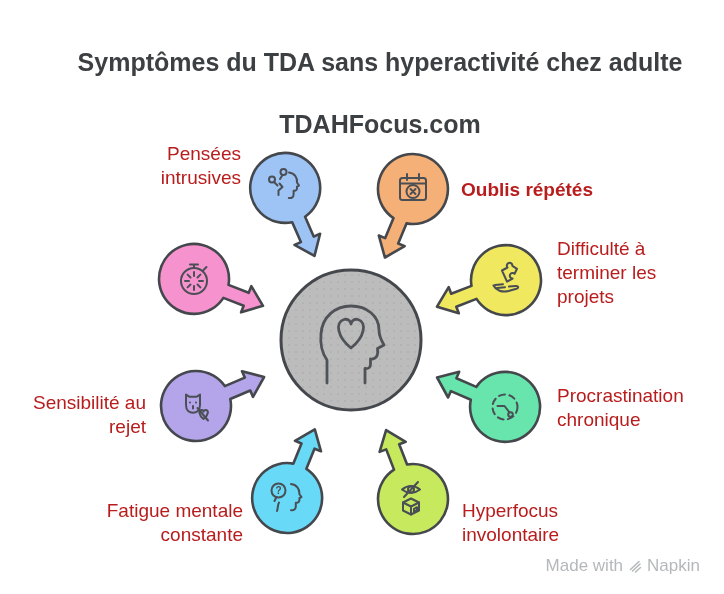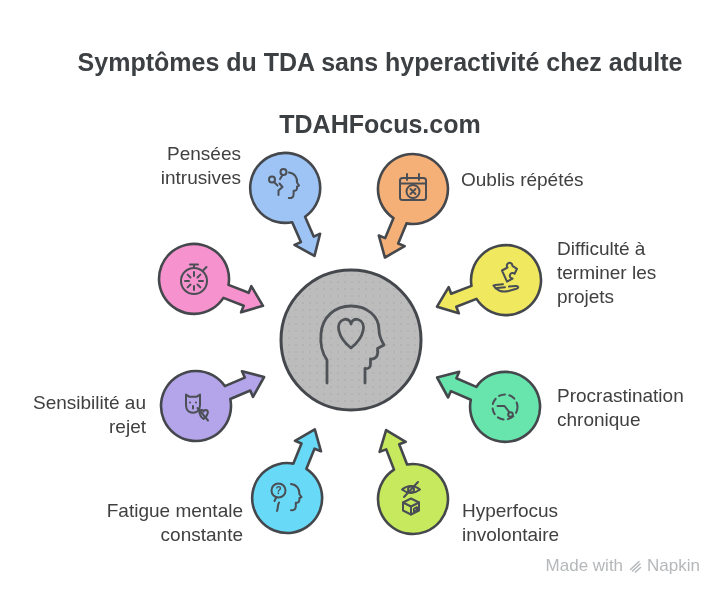--- a/index.html
+++ b/index.html
@@ -14,21 +14,21 @@
     margin-left:18px;
   }
   .diagram-svg{position:absolute;left:0;top:0;}
   .node-shape{stroke:#44474c;stroke-width:2.6;stroke-linejoin:round;}
   .center-shape{stroke:#44474c;stroke-width:3;}
   .icon{fill:none;stroke:#4a4e55;stroke-width:2;stroke-linecap:round;stroke-linejoin:round;}
   .icon-fill{fill:#4a4e55;stroke:none;}
   .icon-text{fill:#4a4e55;font-family:"Liberation Sans",sans-serif;font-size:10px;font-weight:bold;}
   .center-icon{fill:none;stroke:#4f5257;stroke-width:2.8;stroke-linecap:round;stroke-linejoin:round;}
   .label{
-    position:absolute;font-size:19px;line-height:24px;color:#404040;
+    position:absolute;font-size:19px;line-height:24px;color:#b91c1c;
     white-space:pre-line;
   }
   .label.right-al{text-align:right;}
   .label.left-al{text-align:left;}
   .footer{
     position:absolute;right:24px;top:556px;display:flex;align-items:center;gap:5px;
     font-size:17px;color:#b5b8ba;
   }
   .napkin-icon{display:inline-block;}
 </style>
@@ -138,21 +138,21 @@
         <path class="icon" d="M27,5 L13,20"></path>
         <path class="icon" d="M12,25.5 L20,21.5 L28,25.5 L28,33.5 L20,37.5 L12,33.5 Z"></path>
         <path class="icon" d="M12,25.5 L20,29.5 L28,25.5 M20,29.5 L20,37.5"></path>
         <path class="icon" d="M23,31.8 L26,30.2 L26,33 L23,34.6 Z"></path>
       </g>
     </g>
   </svg>
 
   <div class="label right-al" style="right:483px;top:142px;">Pensées
 intrusives</div>
-  <div class="label left-al" style="left:461px;top:168px;">Oublis répétés</div>
+  <div class="label left-al" style="left:461px;top:178px;font-weight:bold;">Oublis répétés</div>
   <div class="label right-al" style="right:578px;top:391px;">Sensibilité au
 rejet</div>
   <div class="label left-al" style="left:557px;top:237px;">Difficulté à
 terminer les
 projets</div>
   <div class="label left-al" style="left:557px;top:384px;">Procrastination
 chronique</div>
   <div class="label right-al" style="right:481px;top:499px;">Fatigue mentale
 constante</div>
   <div class="label left-al" style="left:462px;top:499px;">Hyperfocus

